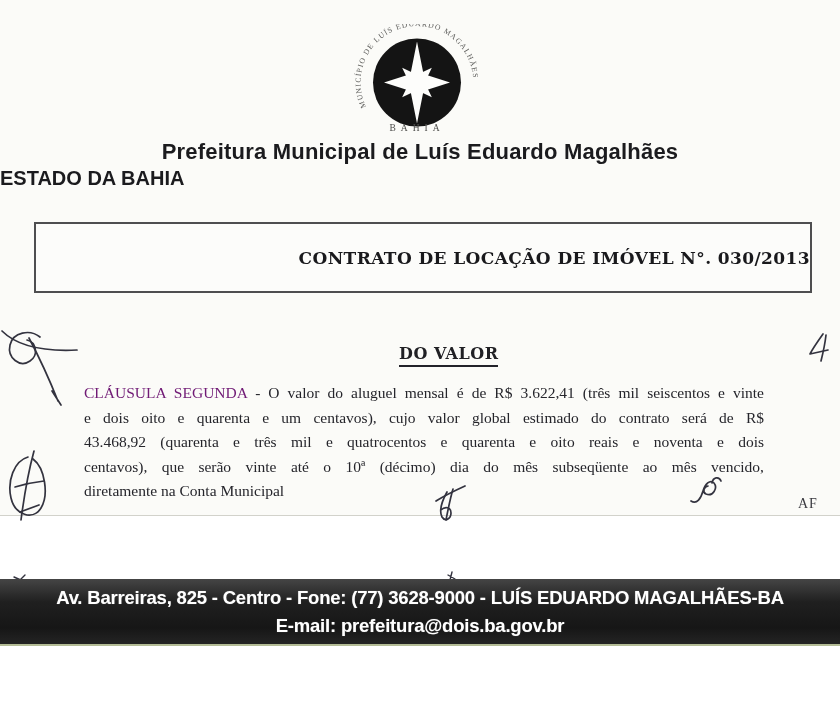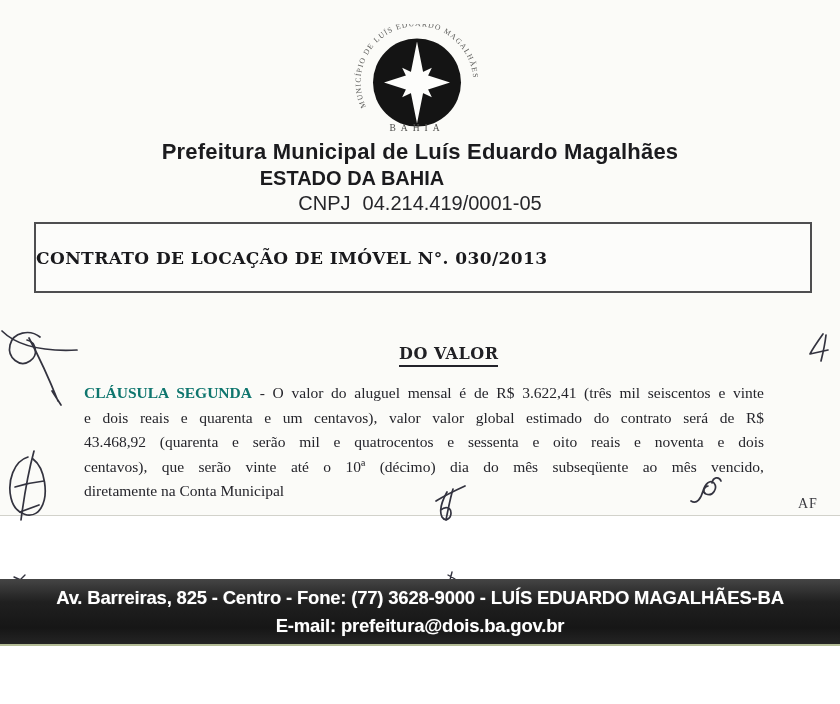--- a/index.html
+++ b/index.html
@@ -7,45 +7,45 @@
   .page{position:relative;width:840px;height:704px;background:#fbfbf8;font-family:"Liberation Sans",sans-serif;color:#1c1c1c;}
   .lower-white{position:absolute;left:0;top:516px;width:840px;height:188px;background:#ffffff;}
   .scan-edge{position:absolute;left:0;top:515px;width:840px;height:1px;background:#d2d2cb;}
 
   
   .logo{position:absolute;left:342px;top:24px;width:150px;height:118px;}
 
   
   .org-name{position:absolute;left:0;top:139px;width:840px;text-align:center;
             font-weight:bold;font-size:22px;letter-spacing:.2px;color:#1b1b1e;}
-  .state{position:absolute;left:0;top:167px;width:704px;text-align:center;
+  .state{position:absolute;left:0;top:167px;width:704px;text-align:left;
          font-weight:bold;font-size:20px;color:#1b1b1e;}
   .cnpj{position:absolute;left:0;top:192px;width:840px;text-align:center;
         font-size:20px;color:#26262a;}
   .cnpj .gap{display:inline-block;width:12px;}
 
   
   .title-box{position:absolute;left:34px;top:222px;width:778px;height:71px;
              border:2px solid #4e4e50;background:#fcfcfa;
-             display:flex;align-items:center;justify-content:flex-start;box-sizing:border-box;}
+             display:flex;align-items:center;justify-content:flex-end;box-sizing:border-box;}
   .title-box .t{font-family:"DejaVu Serif",serif;font-weight:bold;font-size:17px;
                 letter-spacing:.4px;color:#19191c;}
 
   
   .section-heading{position:absolute;left:399px;top:344px;
                    font-family:"DejaVu Serif",serif;font-weight:bold;font-size:16px;
                    letter-spacing:.5px;color:#202024;
                    border-bottom:2px solid #23232a;padding-bottom:2px;}
 
   
   .clause{position:absolute;left:84px;top:381px;width:680px;
           font-family:"Liberation Serif",serif;font-size:15.5px;line-height:24.5px;color:#25252b;}
   .cl-line{text-align:justify;white-space:normal;}
   .cl-line.just{text-align-last:justify;}
-  .cl-line .b{font-weight:bold;color:#0f766e;}
+  .cl-line .b{font-weight:normal;color:#701a75;}
 
   .initials{position:absolute;left:798px;top:496px;font-family:"Liberation Serif",serif;
             font-size:14px;letter-spacing:1px;color:#3a3a40;}
 
   
   .marks{position:absolute;left:0;top:0;width:840px;height:704px;pointer-events:none;}
 
   
   .footer-bar{position:absolute;left:0;top:579px;width:840px;height:65px;
               background:linear-gradient(#454545,#202020 35%,#161616 75%,#242424);
@@ -75,32 +75,31 @@
       </g>
     </g>
     <text font-family="Liberation Serif, serif" font-size="7.6" letter-spacing="1.1" fill="#5a5a58">
       <textPath href="#arcPath" startOffset="2">MUNICÍPIO DE LUÍS EDUARDO MAGALHÃES</textPath>
     </text>
     <text x="75" y="105" text-anchor="middle" font-family="Liberation Serif, serif" font-size="9.5" letter-spacing="5" fill="#4c4c4a">BAHIA</text>
   </svg>
 
   <div class="org-name">Prefeitura Municipal de Luís Eduardo Magalhães</div>
   <div class="state">ESTADO DA BAHIA</div>
-  <div class="cnpj"><span>CNPJ</span><span class="gap"></span><span>04.214.419/0001-05</span></div>
 
   <div class="title-box">
     <span class="t">CONTRATO DE LOCAÇÃO DE IMÓVEL N°. 030/2013</span>
   </div>
 
   <div class="section-heading">DO VALOR</div>
 
   <div class="clause">
     <div class="cl-line just"><span class="b">CLÁUSULA SEGUNDA</span><span> - O valor do aluguel mensal é de R$ 3.622,41 (três mil seiscentos e vinte</span></div>
-    <div class="cl-line just">e dois reais e quarenta e um centavos), valor valor global estimado do contrato será de R$</div>
-    <div class="cl-line just">43.468,92 (quarenta e serão mil e quatrocentos e sessenta e oito reais e noventa e dois</div>
+    <div class="cl-line just">e dois oito e quarenta e um centavos), cujo valor global estimado do contrato será de R$</div>
+    <div class="cl-line just">43.468,92 (quarenta e três mil e quatrocentos e quarenta e oito reais e noventa e dois</div>
     <div class="cl-line just">centavos), que serão vinte até o 10ª (décimo) dia do mês subseqüente ao mês vencido,</div>
     <div class="cl-line">diretamente na Conta Municipal</div>
   </div>
 
   <div class="initials">AF</div>
 
   <svg class="marks" viewBox="0 0 840 704">
     <g fill="none" stroke="#33333f" stroke-width="1.7" stroke-linecap="round" stroke-linejoin="round">
 
       <g>

